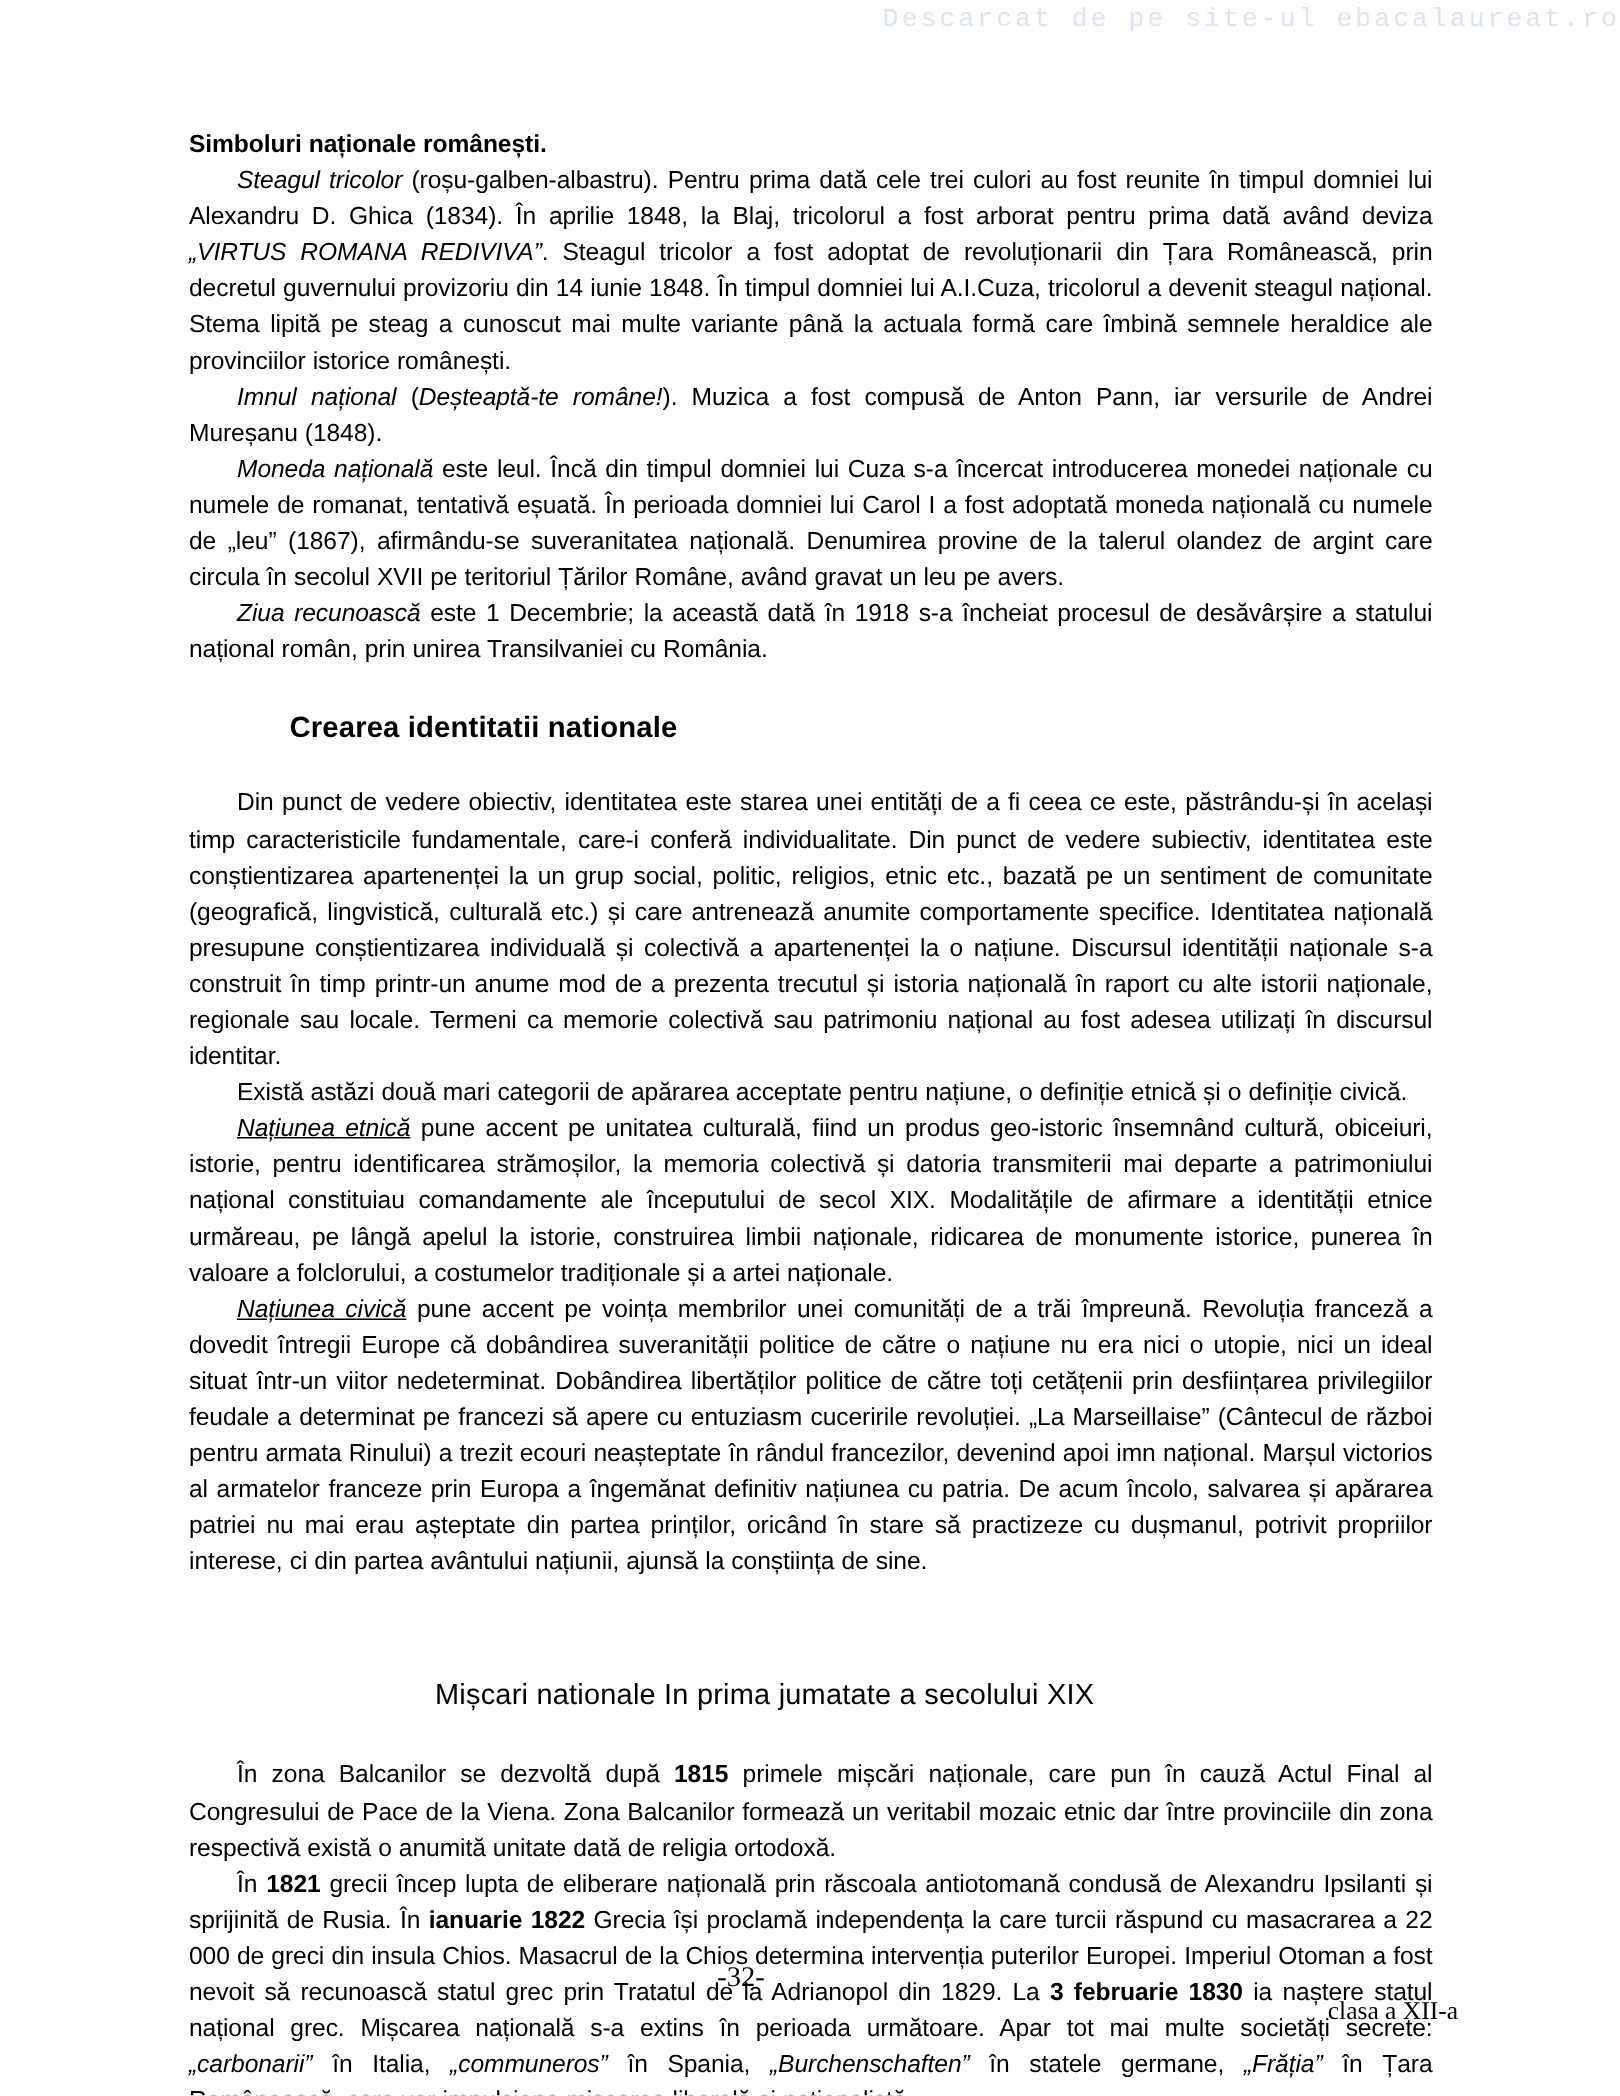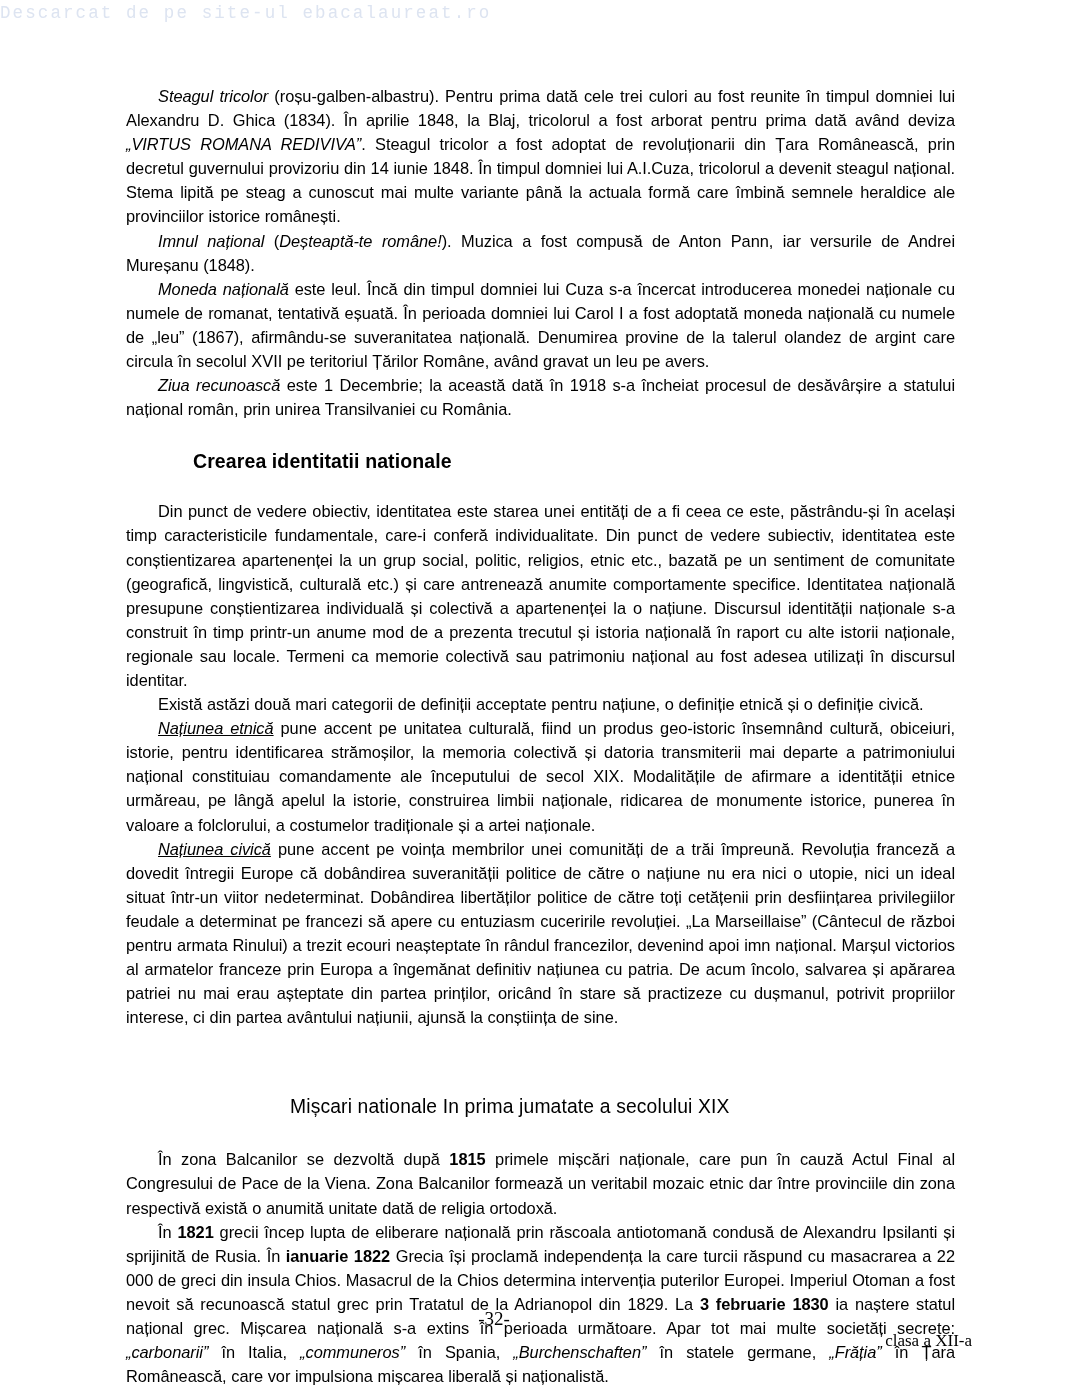--- a/index.html
+++ b/index.html
@@ -17,21 +17,21 @@
     font-family: "Liberation Sans", sans-serif;
     color: #000000;
   }
 
   
   .watermark {
     position: absolute;
     top: 3px;
     left: 0;
     width: 1080px;
-    text-align: left;
+    text-align: right;
     font-family: "Liberation Mono", monospace;
     font-size: 17.5px;
     letter-spacing: 2.1px;
     color: #dde4f1;
     white-space: nowrap;
     user-select: none;
   }
 
   
   .content {
@@ -106,20 +106,23 @@
 </style>
 </head>
 <body>
 
 <div class="page">
 
   <div class="watermark">Descarcat de pe site-ul ebacalaureat.ro</div>
 
   <div class="content">
 
+    <p class="body noindent">
+      <span class="b">Simboluri naționale românești.</span>
+    </p>
 
     <p class="body">
       <span class="i">Steagul tricolor</span><span> (roșu-galben-albastru). Pentru prima dată cele trei culori au fost reunite în timpul domniei lui Alexandru D. Ghica (1834). În aprilie 1848, la Blaj, tricolorul a fost arborat pentru prima dată având deviza </span><span class="i">„VIRTUS ROMANA REDIVIVA”</span><span>. Steagul tricolor a fost adoptat de revoluționarii din Țara Românească, prin decretul guvernului provizoriu din 14 iunie 1848. În timpul domniei lui A.I.Cuza, tricolorul a devenit steagul național. Stema lipită pe steag a cunoscut mai multe variante până la actuala formă care îmbină semnele heraldice ale provinciilor istorice românești.</span>
     </p>
 
     <p class="body">
       <span class="i">Imnul național</span><span> (</span><span class="i">Deșteaptă-te române!</span><span>). Muzica a fost compusă de Anton Pann, iar versurile de Andrei Mureșanu (1848).</span>
     </p>
 
     <p class="body">
@@ -131,21 +134,21 @@
     </p>
 
     <div class="sp-a"></div>
 
     <h2 class="section-heading">Crearea identitatii nationale</h2>
 
     <div class="sp-b"></div>
 
     <p class="body">Din punct de vedere obiectiv, identitatea este starea unei entități de a fi ceea ce este, păstrându-și în același timp caracteristicile fundamentale, care-i conferă individualitate. Din punct de vedere subiectiv, identitatea este conștientizarea apartenenței la un grup social, politic, religios, etnic etc., bazată pe un sentiment de comunitate (geografică, lingvistică, culturală etc.) și care antrenează anumite comportamente specifice. Identitatea națională presupune conștientizarea individuală și colectivă a apartenenței la o națiune. Discursul identității naționale s-a construit în timp printr-un anume mod de a prezenta trecutul și istoria națională în raport cu alte istorii naționale, regionale sau locale. Termeni ca memorie colectivă sau patrimoniu național au fost adesea utilizați în discursul identitar.</p>
 
-    <p class="body">Există astăzi două mari categorii de definiții acceptate pentru națiune, o definiție etnică și o definiție civică.</p>
+    <p class="body">Există astăzi două mari categorii de apărarea acceptate pentru națiune, o definiție etnică și o definiție civică.</p>
 
     <p class="body">
       <span class="iu">Națiunea etnică</span><span> pune accent pe unitatea culturală, fiind un produs geo-istoric însemnând cultură, obiceiuri, istorie, pentru identificarea strămoșilor, la memoria colectivă și datoria transmiterii mai departe a patrimoniului național constituiau comandamente ale începutului de secol XIX. Modalitățile de afirmare a identității etnice urmăreau, pe lângă apelul la istorie, construirea limbii naționale, ridicarea de monumente istorice, punerea în valoare a folclorului, a costumelor tradiționale și a artei naționale.</span>
     </p>
 
     <p class="body">
       <span class="iu">Națiunea civică</span><span> pune accent pe voința membrilor unei comunități de a trăi împreună. Revoluția franceză a dovedit întregii Europe că dobândirea suveranității politice de către o națiune nu era nici o utopie, nici un ideal situat într-un viitor nedeterminat. Dobândirea libertăților politice de către toți cetățenii prin desființarea privilegiilor feudale a determinat pe francezi să apere cu entuziasm cuceririle revoluției. „La Marseillaise” (Cântecul de război pentru armata Rinului) a trezit ecouri neașteptate în rândul francezilor, devenind apoi imn național. Marșul victorios al armatelor franceze prin Europa a îngemănat definitiv națiunea cu patria. De acum încolo, salvarea și apărarea patriei nu mai erau așteptate din partea prinților, oricând în stare să practizeze cu dușmanul, potrivit propriilor interese, ci din partea avântului națiunii, ajunsă la conștiința de sine.</span>
     </p>
 
     <div class="sp-c"></div>

